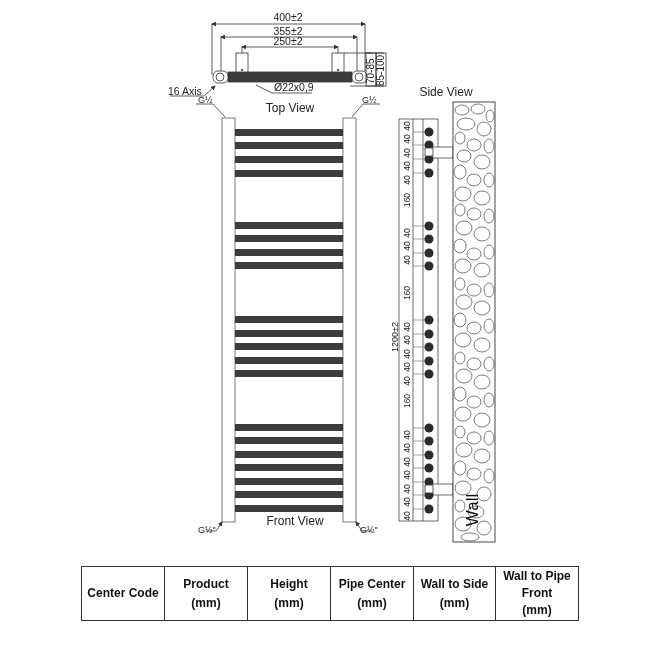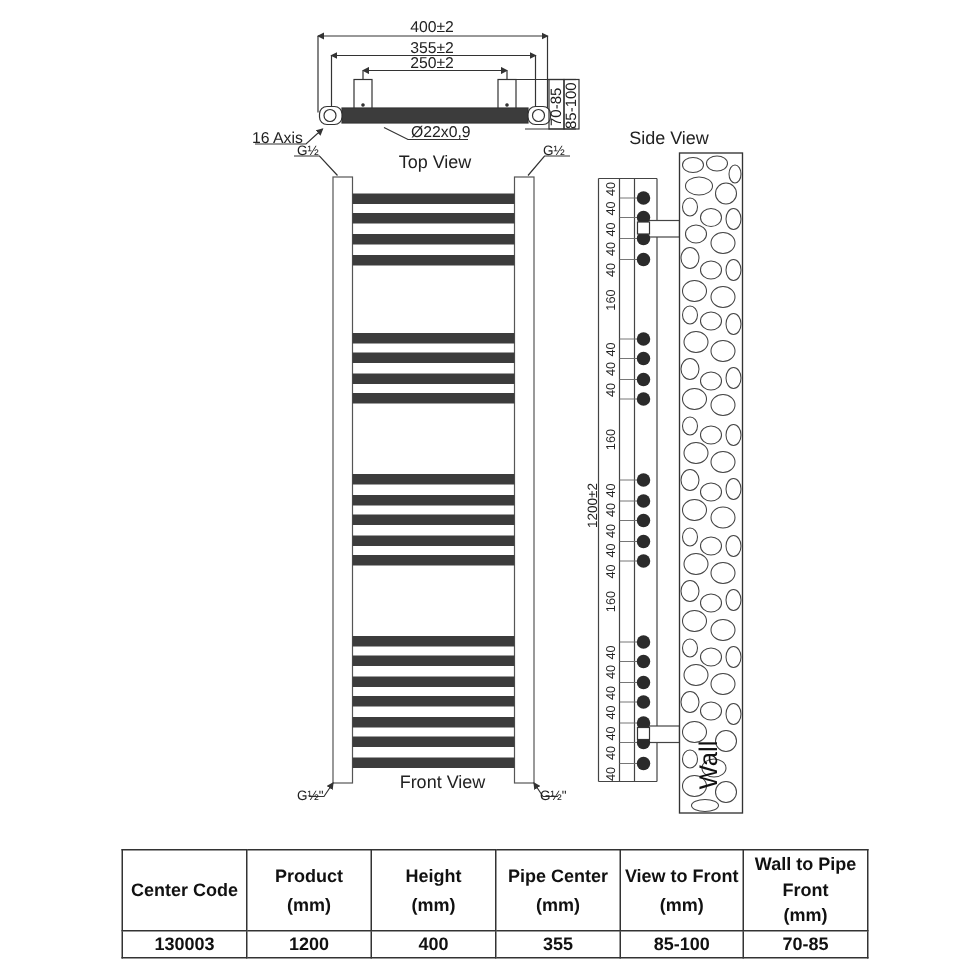--- a/index.html
+++ b/index.html
@@ -279,31 +279,23 @@
         </th>
     <th class="c2">
           <span class="hdr-line">Height</span>
           <span class="hdr-line">(mm)</span>
         </th>
     <th class="c3">
           <span class="hdr-line">Pipe Center</span>
           <span class="hdr-line">(mm)</span>
         </th>
     <th class="c4">
-          <span class="hdr-line">View to Front</span>
+          <span class="hdr-line">Wall to Side</span>
           <span class="hdr-line">(mm)</span>
         </th>
     <th class="c5" style="line-height:17px">
           <span class="hdr-line">Wall to Pipe</span>
           <span class="hdr-line">Front</span>
           <span class="hdr-line">(mm)</span>
         </th>
   </tr>
-  <tr>
-    <td>130003</td>
-    <td>1200</td>
-    <td>400</td>
-    <td>355</td>
-    <td>85-100</td>
-    <td>70-85</td>
-  </tr>
 </tbody>
   </table>
 
 </body></html>

